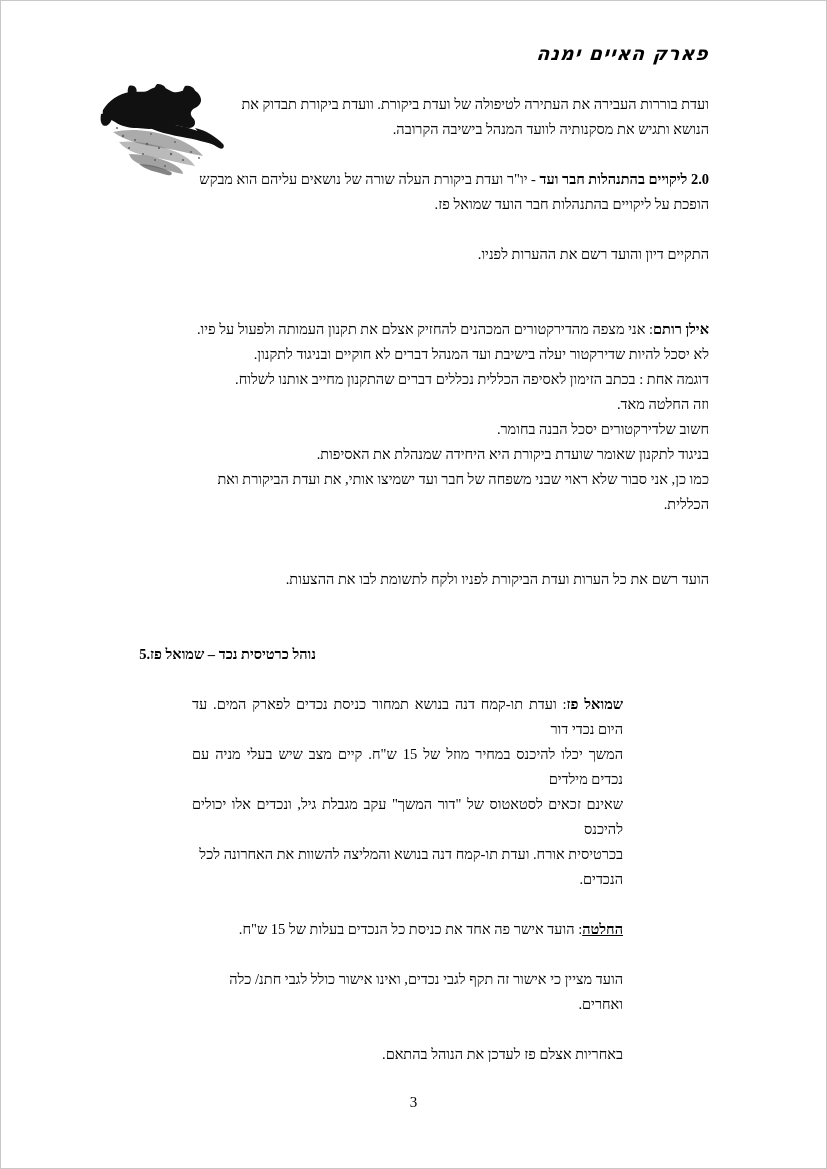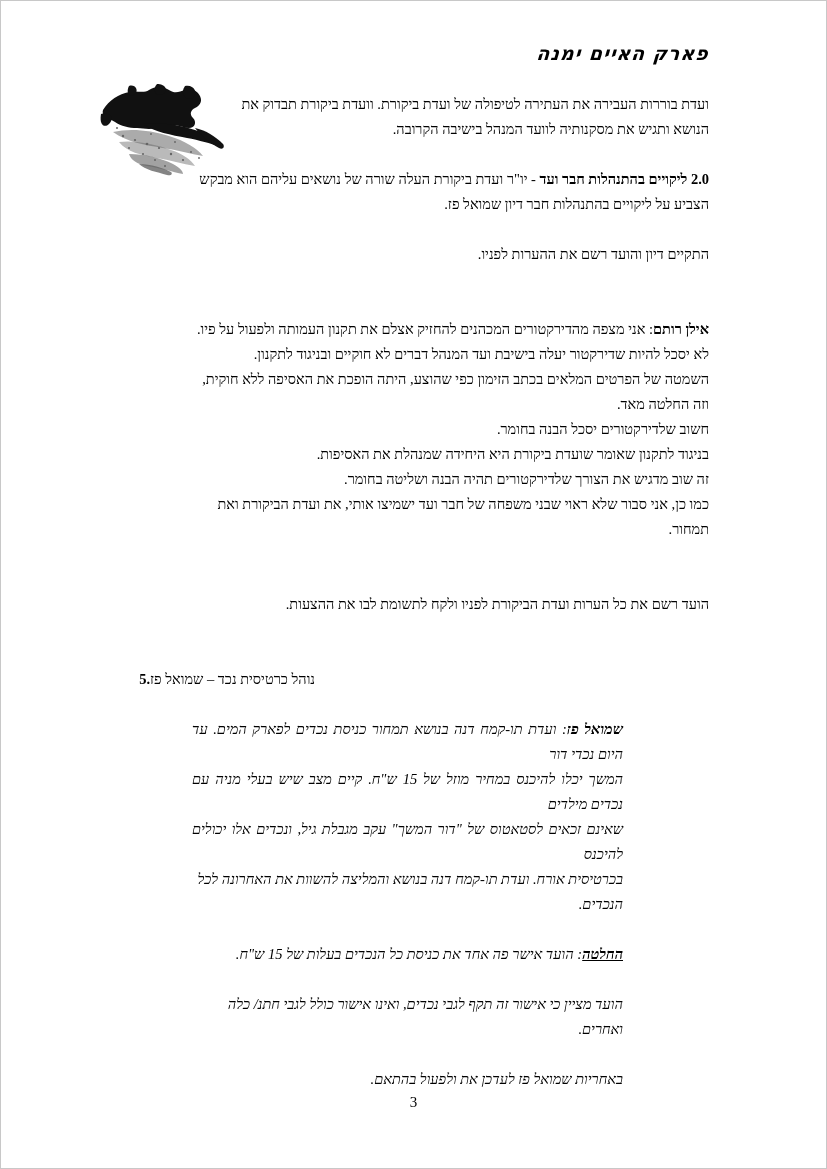--- a/index.html
+++ b/index.html
@@ -81,27 +81,26 @@
     margin: 0;
     padding-right: 48px;
   }
   .section-heading .num {
     width: 42px;
     flex: 0 0 42px;
     text-align: right;
     font-weight: 700;
   }
   .section-heading .htext {
-    font-weight: 400;
+    font-weight: 700;
     white-space: nowrap;
   }
   .indent-block-sm {
     padding-right: 86px;
     padding-left: 84px;
-    font-style: italic;
   }
 
   .bold { font-weight: 700; }
   .underline-bold { font-weight: 700; text-decoration: underline; }
 
   
   .page-number {
     position: absolute;
     bottom: 58px;
     left: 0;
@@ -139,42 +138,41 @@
 
     <p class="para">
       <span class="rtl-line line-just">ועדת בוררות העבירה את העתירה לטיפולה של ועדת ביקורת. וועדת ביקורת תבדוק את</span>
       <span class="rtl-line line-right">הנושא ותגיש את מסקנותיה לוועד המנהל בישיבה הקרובה.</span>
     </p>
 
     <p class="spacer"></p>
 
     <p class="para">
       <span class="rtl-line line-just"><span class="bold">2.0</span> <span class="bold">ליקויים בהתנהלות  חבר ועד</span><span> - יו"ר ועדת ביקורת העלה שורה של נושאים עליהם הוא מבקש</span></span>
-      <span class="rtl-line line-right">הצביע על ליקויים בהתנהלות חבר דיון שמואל פז.</span>
+      <span class="rtl-line line-right">הופכת על ליקויים בהתנהלות חבר הועד שמואל פז.</span>
     </p>
 
     <p class="spacer"></p>
 
     <p class="para">
       <span class="rtl-line line-right">התקיים דיון והועד רשם את ההערות לפניו.</span>
     </p>
 
     <p class="spacer"></p>
     <p class="spacer"></p>
 
     <p class="para">
       <span class="rtl-line line-just"><span class="bold">אילן רותם</span><span>: אני מצפה מהדירקטורים המכהנים להחזיק אצלם את תקנון העמותה ולפעול על פיו.</span></span>
       <span class="rtl-line line-right">לא יסכל להיות שדירקטור יעלה בישיבת ועד המנהל דברים לא חוקיים ובניגוד לתקנון.</span>
-      <span class="rtl-line line-right">השמטה של הפרטים המלאים בכתב הזימון כפי שהוצע, היתה הופכת את האסיפה ללא חוקית,</span>
+      <span class="rtl-line line-right">דוגמה אחת : בכתב הזימון לאסיפה הכללית נכללים דברים שהתקנון מחייב אותנו לשלוח.</span>
       <span class="rtl-line line-right">וזה החלטה מאד.</span>
       <span class="rtl-line line-right">חשוב שלדירקטורים יסכל הבנה בחומר.</span>
       <span class="rtl-line line-right">בניגוד לתקנון שאומר שועדת ביקורת היא היחידה שמנהלת את האסיפות.</span>
-      <span class="rtl-line line-right">זה שוב מדגיש את הצורך שלדירקטורים תהיה הבנה ושליטה בחומר.</span>
       <span class="rtl-line line-right">כמו כן, אני סבור שלא ראוי שבני משפחה של חבר ועד ישמיצו אותי, את ועדת הביקורת ואת</span>
-      <span class="rtl-line line-right">תמחור.</span>
+      <span class="rtl-line line-right">הכללית.</span>
     </p>
 
     <p class="spacer"></p>
     <p class="spacer"></p>
 
     <p class="para">
       <span class="rtl-line line-right">הועד רשם את כל הערות ועדת הביקורת לפניו ולקח לתשומת לבו את ההצעות.</span>
     </p>
 
     <p class="spacer"></p>
@@ -202,21 +200,21 @@
 
     <p class="spacer"></p>
 
     <p class="para indent-block-sm">
       <span class="rtl-line line-right">הועד מציין כי אישור זה תקף לגבי נכדים, ואינו אישור כולל לגבי חתנ/ כלה ואחרים.</span>
     </p>
 
     <p class="spacer"></p>
 
     <p class="para indent-block-sm">
-      <span class="rtl-line line-right">באחריות שמואל פז לעדכן את ולפעול בהתאם.</span>
+      <span class="rtl-line line-right">באחריות אצלם פז לעדכן את הנוהל בהתאם.</span>
     </p>
 
     <p class="spacer"></p>
     <p class="spacer"></p>
 
   </div>
 
   <div class="signature-overlay">
     <svg width="132" height="98" viewBox="0 0 132 98" xmlns="http://www.w3.org/2000/svg" aria-hidden="true">
       <g class="ink-blob">

